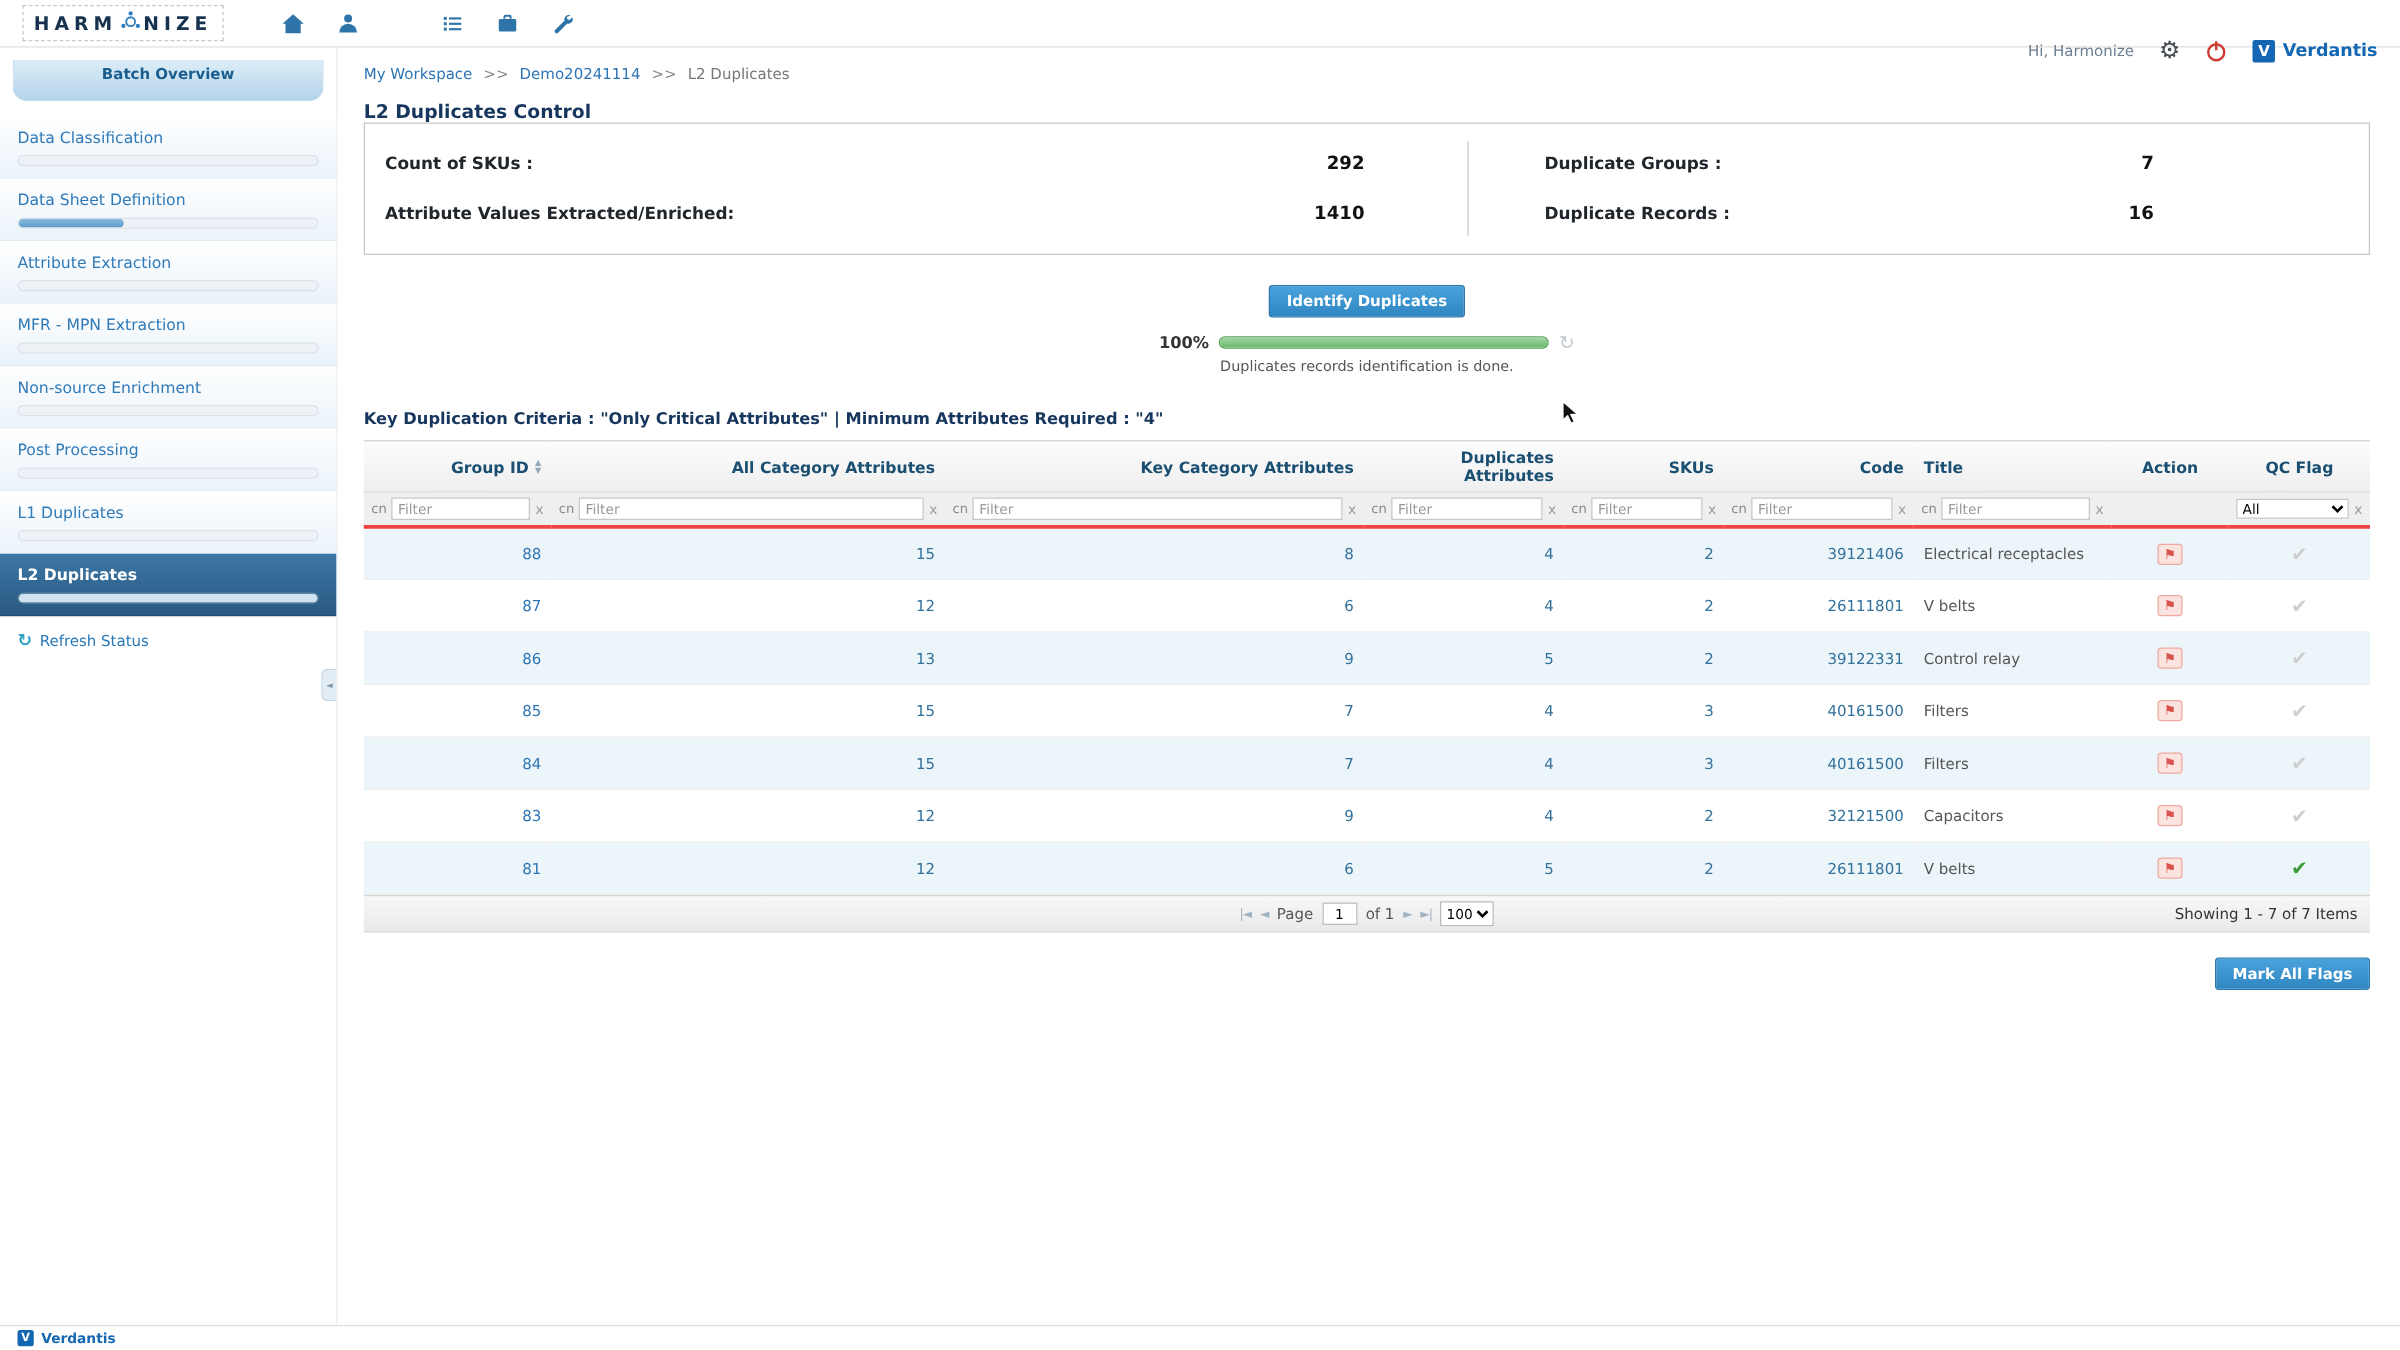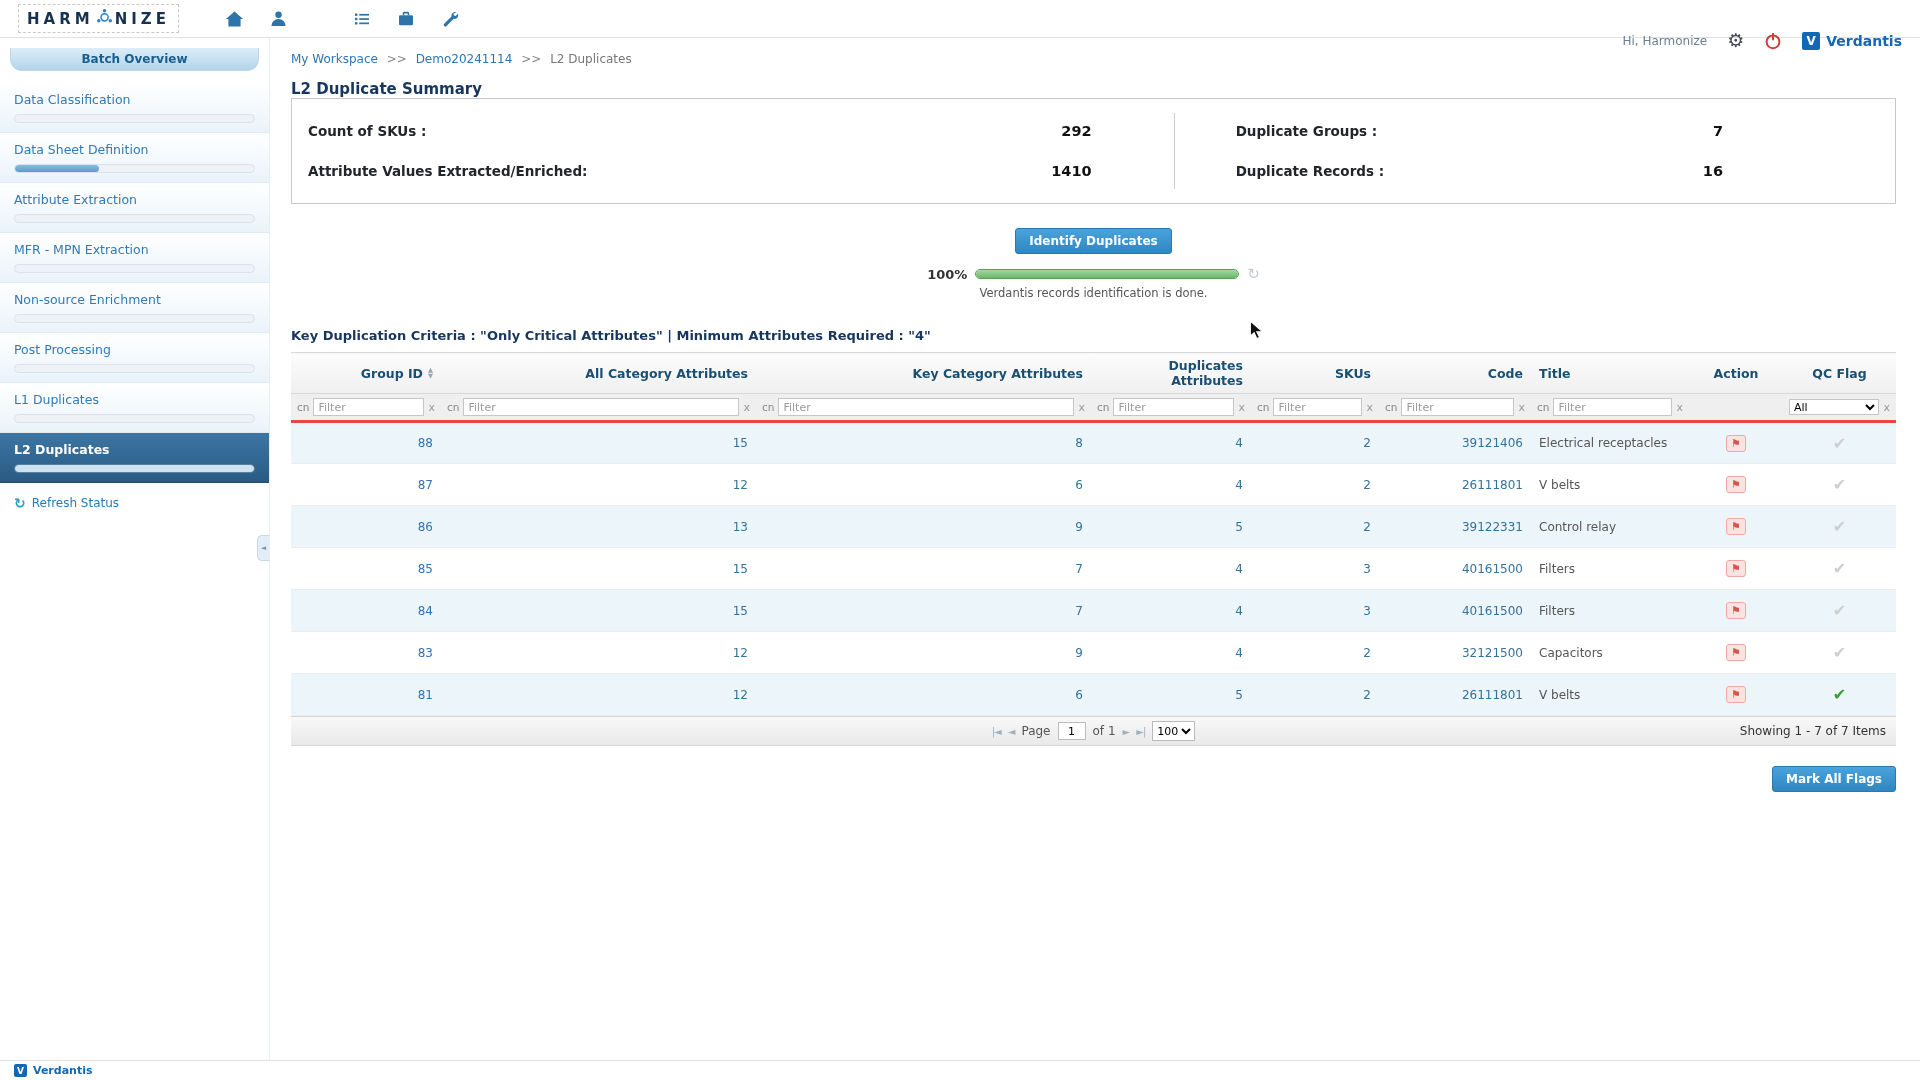--- a/index.html
+++ b/index.html
@@ -23,21 +23,21 @@
   .greeting { color:#6b7f93; font-size:12px; }
   .gear { font-size:19px; color:#454b52; cursor:pointer; line-height:1; }
   .brand { display:flex; align-items:center; gap:6px; }
   .vbox { width:18px; height:18px; background:#1467b3; color:#fff; font-weight:bold; font-size:12px;
           display:flex; align-items:center; justify-content:center; border-radius:2px; }
   .vtext { color:#1467b3; font-weight:bold; font-size:14px; }
 
   
   .sidebar { position:absolute; top:38px; left:0; width:270px; bottom:20px; background:#fff;
              border-right:1px solid #e7eef4; z-index:5; }
-  .batch-tab { margin:10px 10px 12px; height:23px; line-height:22px; text-align:center;
+  .batch-tab { margin:10px 10px 12px; height:33px; line-height:22px; text-align:center;
                background:linear-gradient(#dcedf8,#b3d4ea); color:#1b5e8e; font-weight:bold; font-size:12px;
                border:1px solid #bcd6ea; border-top:none; border-radius:0 0 12px 12px; cursor:pointer; }
   .side-item { padding:9px 14px 9px; background:linear-gradient(#ffffff,#eaf3fa);
                border-bottom:1px solid #dfeaf2; cursor:pointer; }
   .side-label { color:#2f7ab8; font-size:12.5px; margin-bottom:7px; }
   .track { height:9px; border-radius:5px; background:#eef2f6; border:1px solid #d9e2e9; overflow:hidden; }
   .track-fill { height:100%; width:0; background:linear-gradient(#8abbdd,#5d9cc9); border-radius:5px; }
   .side-item.selected { background:linear-gradient(#3c76a4,#2a5a83); border-bottom-color:#24506f; }
   .side-item.selected .side-label { color:#fff; font-weight:bold; }
   .side-item.selected .track { background:rgba(255,255,255,.30); border-color:#56809f; }
@@ -262,21 +262,21 @@
 <div class="main">
 
   <div class="breadcrumb">
     <a>My Workspace</a>
     <span class="sep">&gt;&gt;</span>
     <a>Demo20241114</a>
     <span class="sep">&gt;&gt;</span>
     <span class="current">L2 Duplicates</span>
   </div>
 
-  <div class="page-title">L2 Duplicate Summary</div>
+  <div class="page-title">L2 Duplicates Control</div>
 
   <div class="summary-box">
     <div class="sum-half left">
       <div class="sum-row">
         <span class="sum-label">Count of SKUs :</span>
         <span class="sum-value">292</span>
       </div>
       <div class="sum-row">
         <span class="sum-label">Attribute Values Extracted/Enriched:</span>
         <span class="sum-value">1410</span>
@@ -297,21 +297,21 @@
 
   <div class="center-actions">
     <button class="btn-primary">Identify Duplicates</button>
     <div class="progress-row">
       <span class="pct">100%</span>
       <span class="pbar">
           <span class="pfill" id="identify-fill" style="display: block; width: 100%;"></span>
         </span>
       <span class="sync">↻</span>
     </div>
-    <div class="progress-msg">Verdantis records identification is done.</div>
+    <div class="progress-msg">Duplicates records identification is done.</div>
   </div>
 
   <div class="criteria">Key Duplication Criteria : "Only Critical Attributes" | Minimum Attributes Required : "4"</div>
 
   <table class="dup">
     <colgroup>
       <col style="width:150px">
         <col style="width:315px">
         <col style="width:335px">
         <col style="width:160px">

